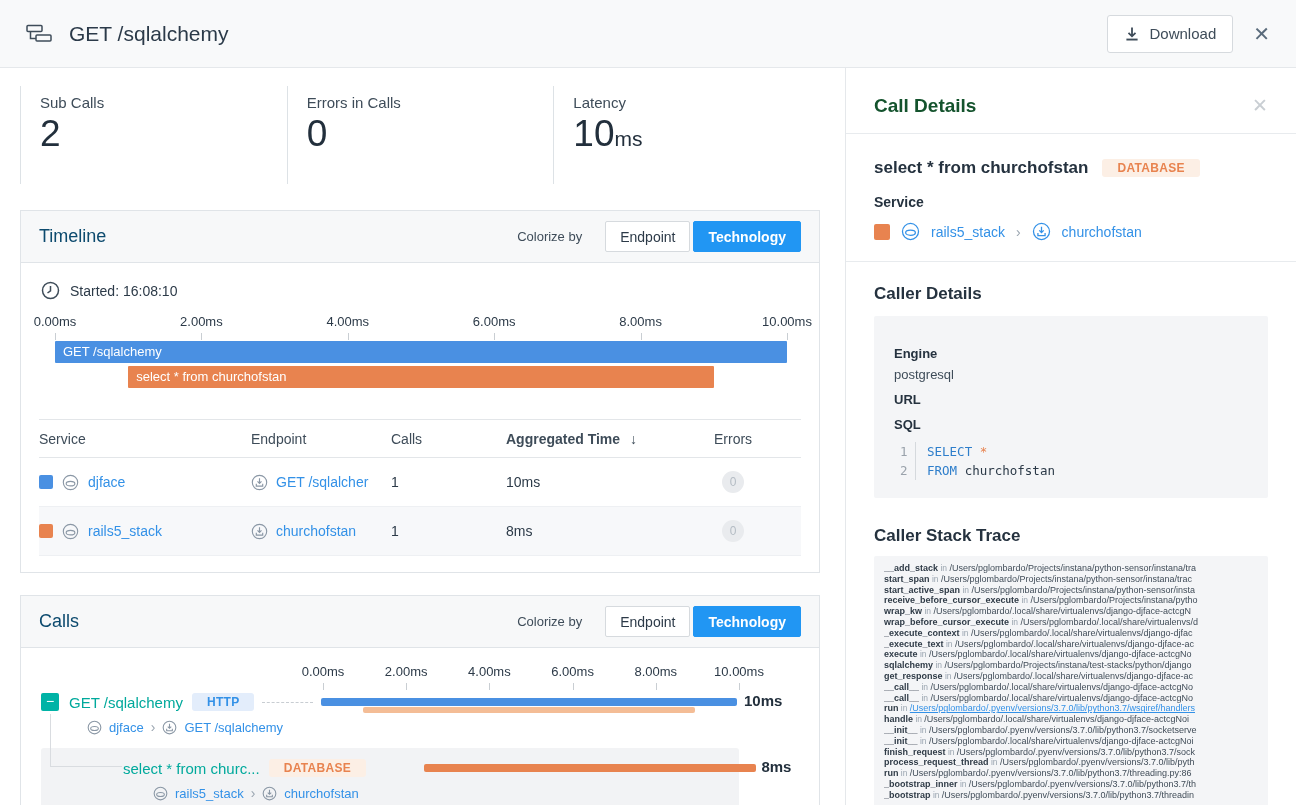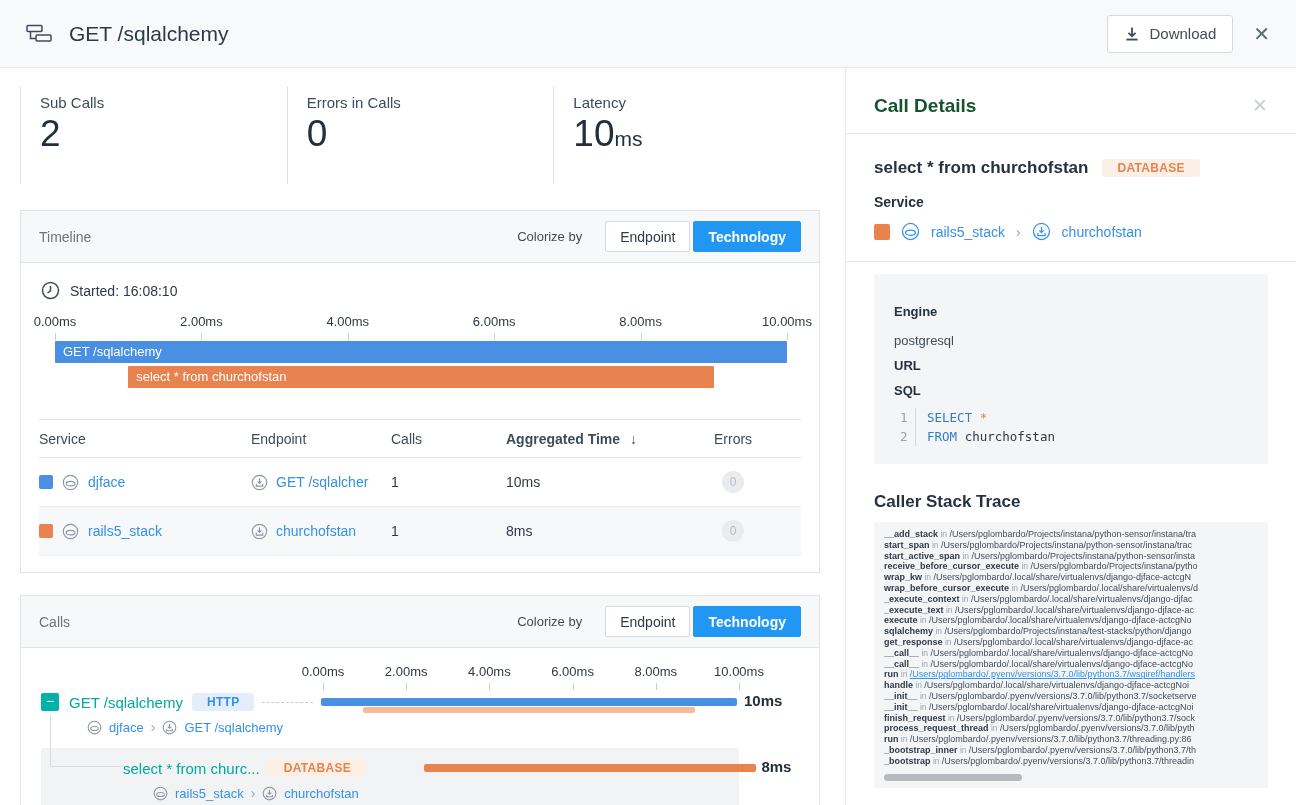--- a/index.html
+++ b/index.html
@@ -25,21 +25,21 @@
   
   .stats{display:flex;margin-bottom:26px;}
   .stat{flex:1;border-left:1px solid #dde2e6;padding:8px 0 6px 19px;height:98px;}
   .stat .label{font-size:15px;color:#3e4c59;margin-bottom:2px;}
   .stat .value{font-size:37px;font-weight:500;color:#222f3c;}
   .stat .unit{font-size:21px;font-weight:500;}
 
   
   .panel{border:1px solid #e0e4e8;margin-bottom:22px;background:#fff;}
   .panel-header{display:flex;align-items:center;background:#f7f8f9;border-bottom:1px solid #e0e4e8;padding:11px 18px;height:52px;}
-  .panel-title{font-size:14px;color:#737373;}
+  .panel-title{font-size:18px;color:#0c4a6e;}
   .colorize{margin-left:auto;display:flex;align-items:center;}
   .colorize .lbl{font-size:13px;color:#3e4c59;margin-right:20px;}
   .seg-btn{height:31px;padding:0 14px;font-size:14px;border:1px solid #d6dade;background:#fff;color:#2c3a48;border-radius:2px;cursor:pointer;font-family:inherit;margin-left:3px;}
   .seg-btn.active{background:#2196f3;border-color:#2196f3;color:#fff;font-weight:bold;}
 
   
   .tl-body{padding:14px 18px 0;}
   .started{display:flex;align-items:center;gap:10px;font-size:14px;color:#2c3a48;margin:4px 0 12px 2px;}
   .tl-chart{position:relative;margin:0 14px 0 16px;}
   .axis{position:relative;height:28px;}
@@ -101,21 +101,21 @@
   .call-name-row{display:flex;align-items:center;margin-top:24px;}
   .call-name{font-size:17px;font-weight:bold;color:#25323f;}
   .service-label{font-size:14px;font-weight:bold;color:#25323f;margin-top:16px;}
   .service-row{display:flex;align-items:center;gap:11px;margin-top:12px;font-size:14px;}
   .service-row .swatch{width:16px;height:16px;}
   .service-row .svc-icon,.service-row .ep-icon{color:#3391e7;}
   .section-title{font-size:17px;font-weight:600;color:#25323f;margin-top:22px;}
   .gray-box{background:#f4f5f7;border-radius:2px;margin-top:12px;padding:14px 20px;font-size:13px;}
   .field-label{font-weight:bold;color:#25323f;margin-top:10px;}
   .field-label:first-child{margin-top:16px;}
-  .field-value{color:#3e4c59;margin-top:14px;}
+  .field-value{color:#3e4c59;margin-top:6px;}
   .sql-block{margin:10px 0 4px 6px;font-family:"DejaVu Sans Mono",monospace;font-size:12.5px;}
   .sql-line{display:flex;line-height:19px;}
   .sql-num{width:16px;text-align:right;color:#9aa2ab;padding-right:9px;border-right:1px solid #d5d9dd;}
   .sql-code{padding-left:11px;color:#2c3a48;}
   .tok-kw{color:#2e7ecb;}
   .tok-star{color:#e8834f;}
   .stack-box{background:#f4f5f7;border-radius:2px;margin-top:10px;padding:7px 10px 4px;overflow:hidden;}
   .frame{font-size:9px;line-height:10.8px;white-space:nowrap;overflow:hidden;}
   .frame b{color:#2f3b47;}
   .frame .in{color:#9aa5b0;font-size:8.5px;}
@@ -399,20 +399,21 @@
             <circle cx="9" cy="9" r="7.6"></circle>
             <path d="M9 4.4v5.4M6.9 7.9 9 10l2.1-2.1"></path>
             <path d="M5.6 10.4v2.4h6.8v-2.4"></path>
           </svg>
         </span>
       <a class="link-blue">churchofstan</a>
     </div>
 
     <div class="divider" style="margin-top:20px;"></div>
 
+    <div class="section-title">Caller Details</div>
     <div class="gray-box">
       <div class="field-label">Engine</div>
       <div class="field-value">postgresql</div>
       <div class="field-label">URL</div>
       <div class="field-label">SQL</div>
       <div class="sql-block">
           <div class="sql-line">
             <span class="sql-num">1</span>
             <span class="sql-code"><span class="tok-kw">SELECT</span><span> </span><span class="tok-star">*</span></span>
           </div>

